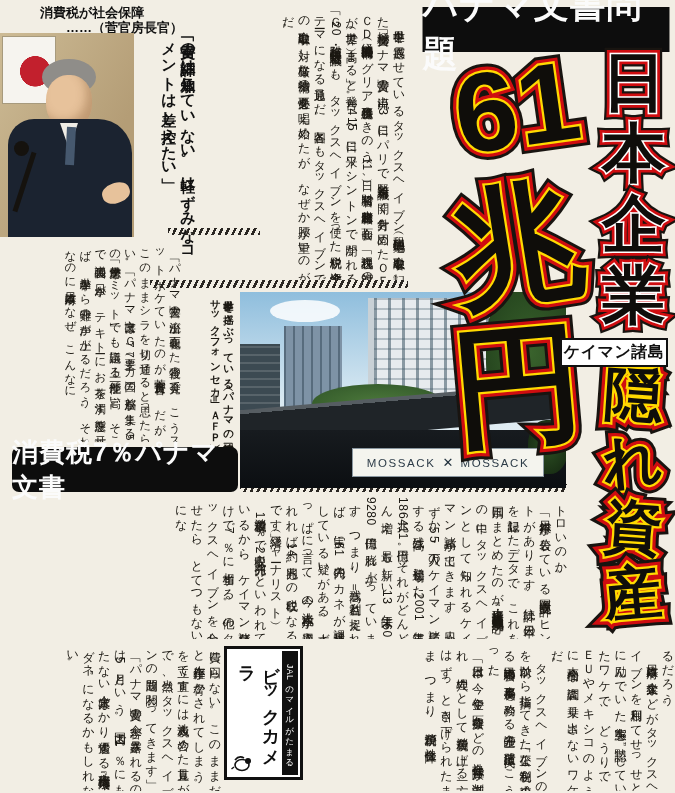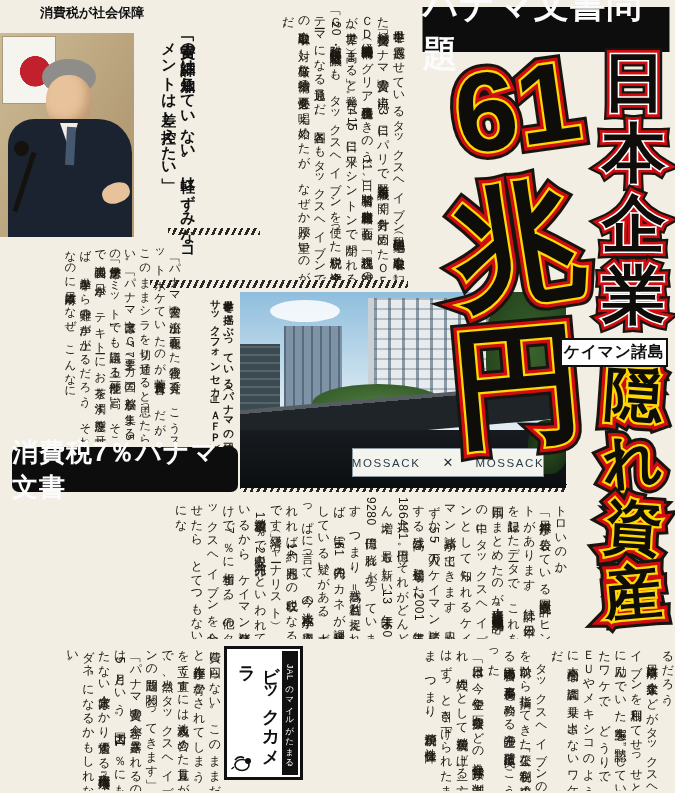--- a/index.html
+++ b/index.html
@@ -107,36 +107,37 @@
   #photo-mossack .tree-right{position:absolute;left:246px;top:-8px;width:90px;height:136px;border-radius:42%;
     background:radial-gradient(#39622c,#1f3c1a);}
   #photo-mossack .bridge{position:absolute;left:-12px;top:104px;width:352px;height:36px;
     background:linear-gradient(#565d62 0 4px,#1f2428 4px);transform:rotate(-5deg);}
   #photo-mossack .under{position:absolute;left:0;top:138px;width:100%;height:60px;
     background:linear-gradient(#171b1f,#0b0e11);}
   #photo-mossack .palm{position:absolute;left:288px;top:128px;width:40px;height:54px;border-radius:45%;
     background:radial-gradient(#2c4f22,#132410);}
   #photo-mossack .sign{position:absolute;left:112px;top:156px;width:190px;height:27px;
     background:#f4f4ee;border:1px solid #8a97a0;display:flex;align-items:center;justify-content:center;
-    gap:22px;font-size:11.5px;letter-spacing:1.6px;color:#2d3c48;font-weight:500;}
+    gap:7px;font-size:11.5px;letter-spacing:1.6px;color:#2d3c48;font-weight:500;}
   #photo-mossack .sign .x{color:#20303c;font-size:13px;letter-spacing:0;}
   
   #ad-biccamera{background:#fff;border:3px solid #101010;overflow:hidden;}
   #ad-biccamera .jal{position:absolute;right:2px;top:2px;bottom:2px;width:16px;background:#101010;
     color:#fff;writing-mode:vertical-rl;font-size:8.5px;display:flex;align-items:center;justify-content:center;
     letter-spacing:.5px;}
   #ad-biccamera .brand{position:absolute;left:8px;top:5px;writing-mode:vertical-rl;
     font-size:17.5px;font-weight:700;color:#101010;letter-spacing:1px;}
   #ad-biccamera svg{position:absolute;left:4px;bottom:3px;}
 </style>
 </head>
 <body>
 
 <div class="abs hcaption" style="left:40px;top:6px;width:200px;">
   <span>消費税が社会保障</span>
+  <span class="l2">……（菅官房長官）</span>
 </div>
 
 <div id="photo-suga" class="abs" style="left:0;top:33px;width:134px;height:204px;">
   <div class="flag"></div>
   <div class="hair"></div>
   <div class="face"></div>
   <div class="body"></div>
   <div class="shirt"></div>
   <div class="tie"></div>
   <div class="michead"></div>

